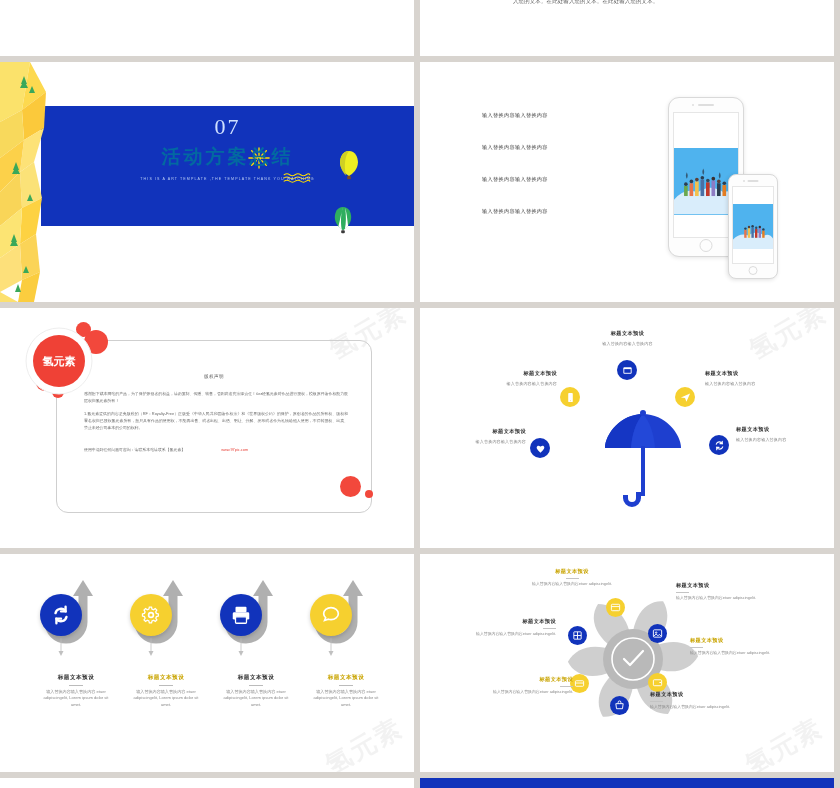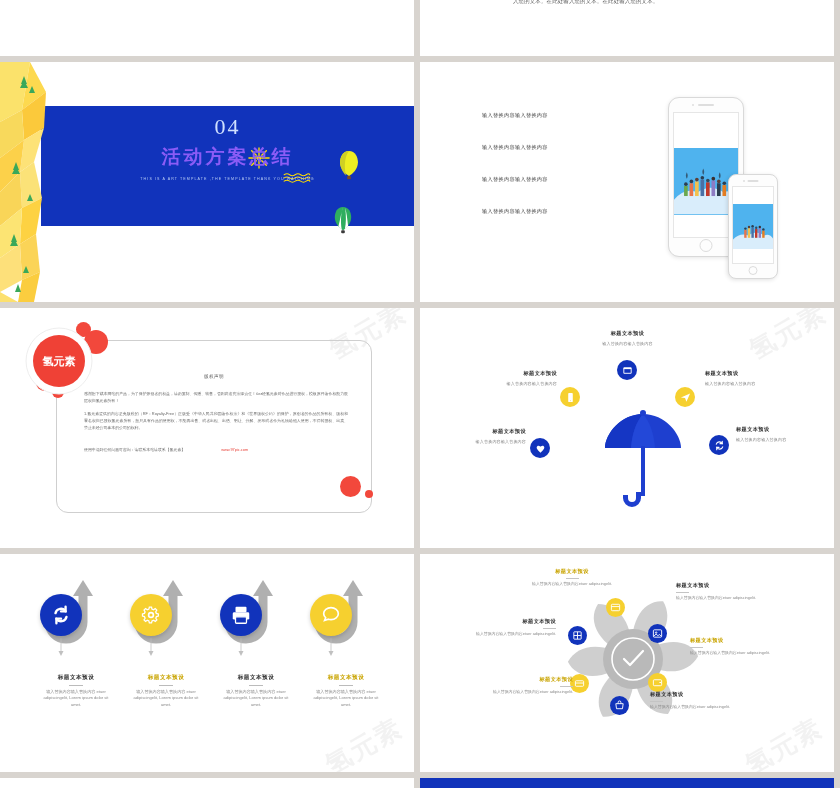--- a/index.html
+++ b/index.html
@@ -44,21 +44,21 @@
     background: #1133bb;
   }
   .s3-num {
     position: absolute; left: 41px; right: 0; top: 52px;
     text-align: center; color: #cfe0ff;
     font-size: 22px; font-weight: 300; letter-spacing: 2px;
     font-family: "Liberation Serif", serif;
   }
   .s3-title {
     position: absolute; left: 41px; right: 0; top: 82px;
-    text-align: center; color: #8b5cf6;
+    text-align: center; color: #0369a1;
     font-size: 19px; font-weight: bold; letter-spacing: 3px;
   }
   .s3-sub {
     position: absolute; left: 41px; right: 0; top: 115px;
     text-align: center; color: #b9cdf5;
     font-size: 3.6px; letter-spacing: 1.1px;
   }
   .s3-mtn { position: absolute; left: 0; top: 0; width: 46px; height: 240px; }
   .s3-deco { position: absolute; }
   .sun { left: 248px; top: 85px; width: 22px; height: 22px; }
@@ -261,21 +261,21 @@
       <rect x="10" y="29" width="4" height="3.6" fill="#7a4a20"></rect>
     </svg>
 
     <svg class="s3-deco bal2" viewBox="0 0 22 34">
       <path d="M11 1 C17.5 1 20 7 20 12.5 C20 19 14.5 24.5 11 26.5 C7.5 24.5 2 19 2 12.5 C2 7 4.5 1 11 1 Z" fill="#2fae5f"></path>
       <path d="M11 1 C9 6 8 16 9.6 26 C8.2 25 7 23.8 6 22.2 C8 15 9 7 11 1 Z" fill="#ffffff"></path>
       <path d="M13.4 2 C14.5 10 14.6 19 13 25.6 C14.4 24.6 15.6 23.4 16.6 22 C15.8 14 14.8 7 13.4 2 Z" fill="#ffffff"></path>
       <rect x="9" y="26.5" width="4" height="3.4" rx="1" fill="#3a3a3a"></rect>
     </svg>
 
-    <div class="s3-num">04</div>
+    <div class="s3-num">07</div>
     <div class="s3-title">活动方案总结</div>
     <div class="s3-sub">THIS IS A ART TEMPLATE ,THE TEMPLATE THANK YOU WATCHING</div>
   </div>
 
   <div class="slide s4">
     <div class="s4-list">
       <div class="s4-item">输入替换内容输入替换内容</div>
       <div class="s4-item">输入替换内容输入替换内容</div>
       <div class="s4-item">输入替换内容输入替换内容</div>
       <div class="s4-item">输入替换内容输入替换内容</div>

